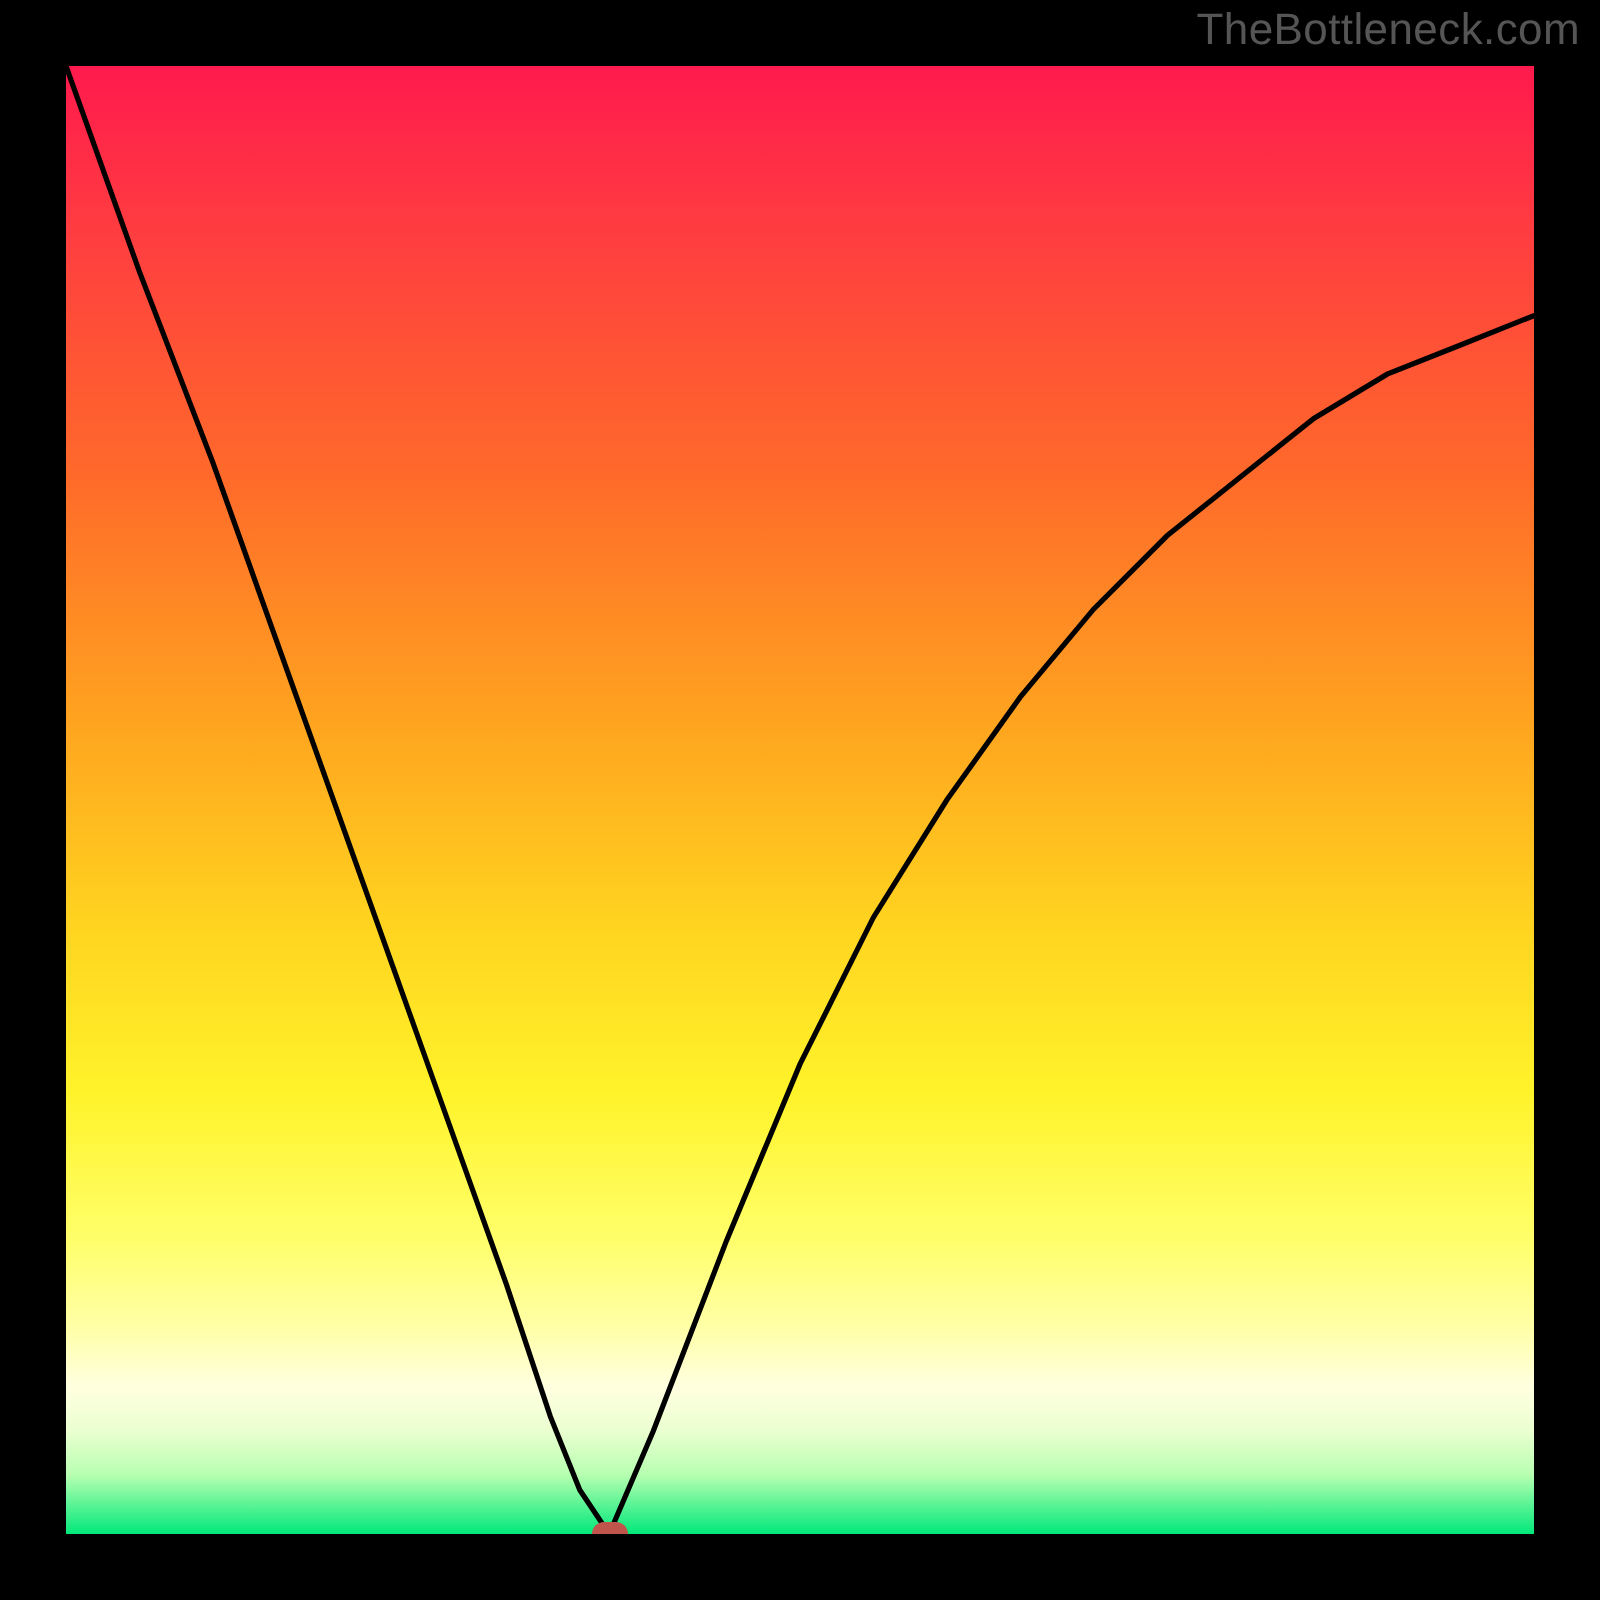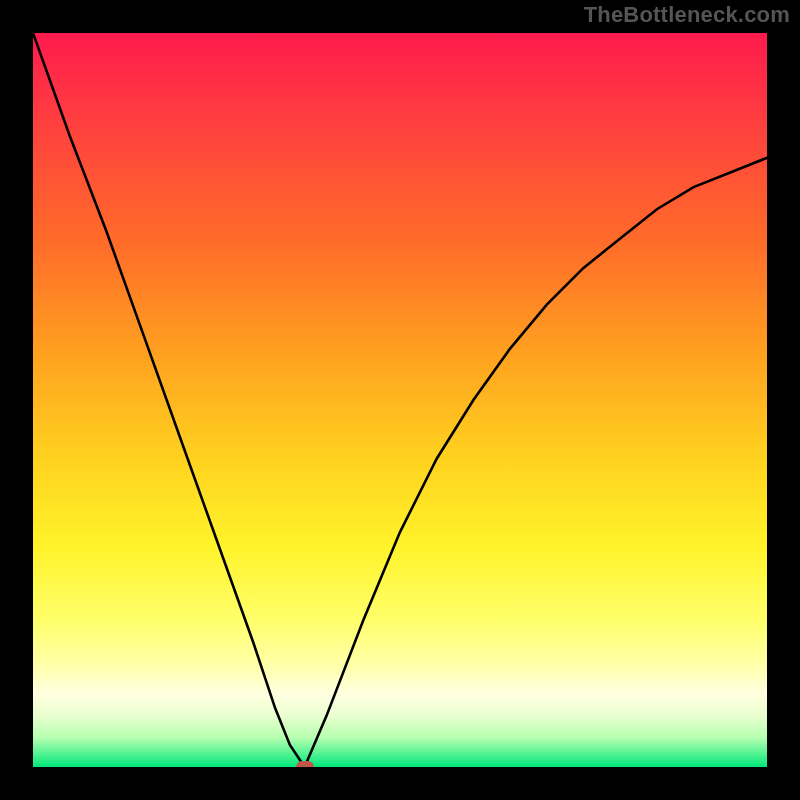--- a/index.html
+++ b/index.html
@@ -16,21 +16,21 @@
     width: 800px;
     height: 800px;
     background: #000;
   }
   .watermark {
     position: absolute;
     top: 2px;
     right: 10px;
     color: #555;
     font-size: 22px;
-    font-weight: 700;
+    font-weight: 400;
     letter-spacing: 0.2px;
     z-index: 20;
     user-select: none;
   }
   .plot {
     position: absolute;
     left: 33px;
     top: 33px;
     width: 734px;
     height: 734px;

